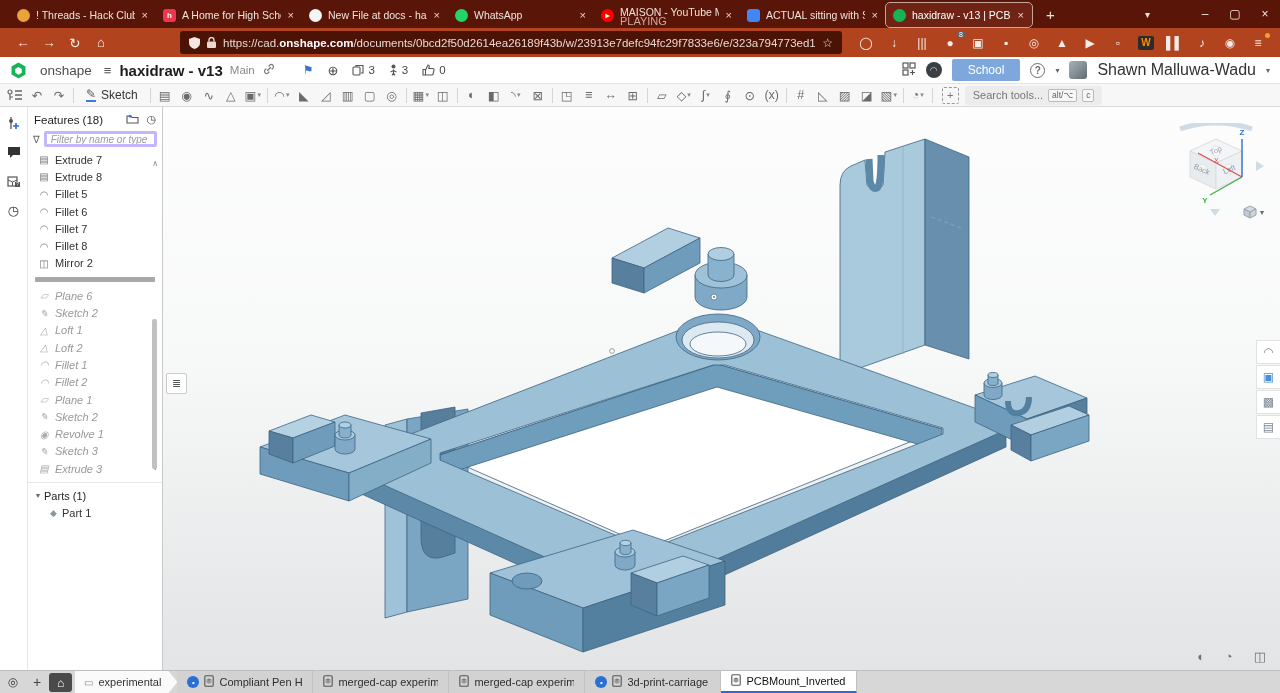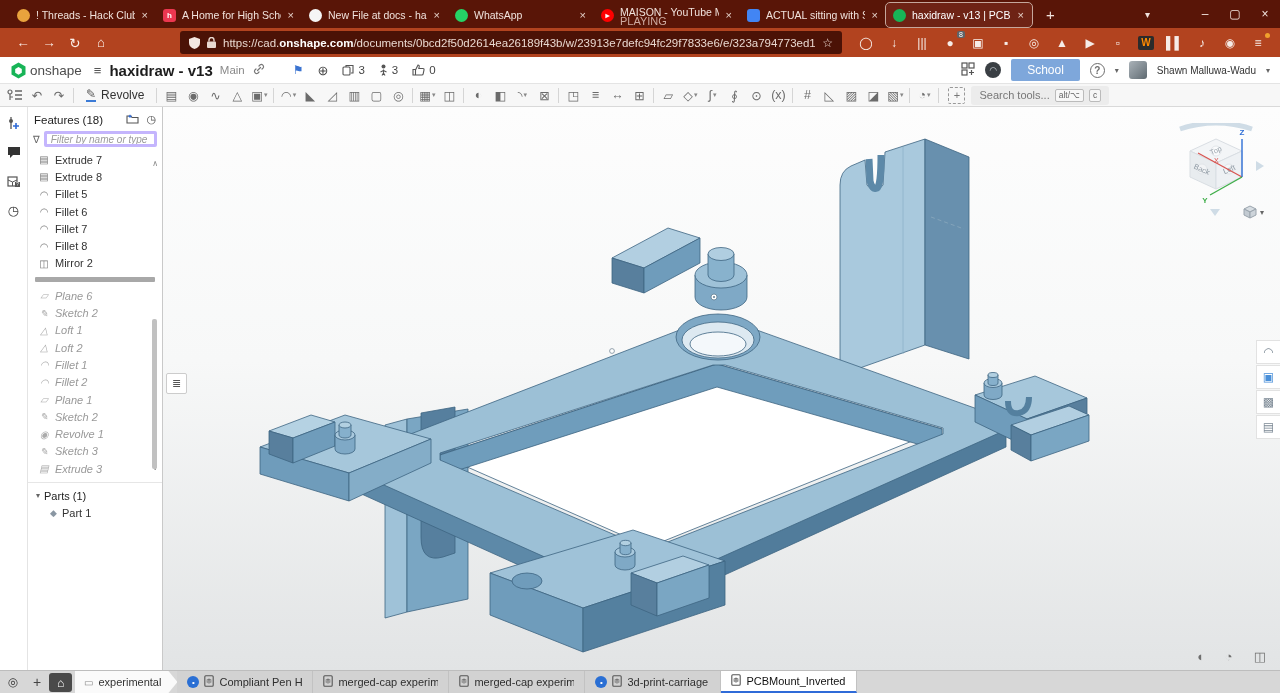--- a/index.html
+++ b/index.html
@@ -42,21 +42,21 @@
     color:#fff; font-size:7px; padding:0px 2px; border-radius:2px; }
   .ext .odot { position:absolute; top:-3px; right:-4px; width:5px; height:5px;
     border-radius:50%; background:#f0a12d; }
   .ext.wapp { background:#2b2b2b; color:#ff8a00; font-weight:bold; font-size:10px;
     border-radius:2px; height:14px; line-height:14px; }
 
   
   .osheader { position:absolute; top:57px; left:0; width:1280px; height:27px;
     background:#fff; border-bottom:1px solid #e4e4e4; display:flex;
     align-items:center; padding:0 10px; }
-  .oslogo { display:flex; align-items:center; gap:3px;justify-content:center; }
+  .oslogo { display:flex; align-items:center; gap:13px;justify-content:center; }
   .oslogo .word { font-size:13.5px; color:#4d4d4d; }
   .hamb { color:#555; font-size:13px; margin:0 8px 0 12px; }
   .doctitle { font-size:15px; font-weight:bold; color:#1c1c1c; }
   .wsname { font-size:11.5px; color:#8a8a8a; margin-left:7px; }
   .linkic { margin-left:8px; color:#777; }
   .hstats { display:flex; align-items:center; gap:14px; margin-left:28px;
     font-size:11.5px; color:#444; }
   .hstat { display:flex; align-items:center; gap:4px; }
   .flagic { color:#3b74d1; font-size:12px; }
   .hright { margin-left:auto; display:flex; align-items:center; gap:10px; }
@@ -64,21 +64,21 @@
   .darkdot { width:16px; height:16px; border-radius:50%; background:#3a3f44;
     color:#cfd6dc; font-size:9px; display:flex; align-items:center; justify-content:center; }
   .sharebtn { background:#7ea7db; color:#fff; font-size:12px; border:none;
     border-radius:2px; padding:4px 16px; }
   .helpc { width:15px; height:15px; border:1.5px solid #6d6d6d; border-radius:50%;
     color:#6d6d6d; font-size:10px; font-weight:bold; display:flex;
     align-items:center; justify-content:center; }
   .caret { color:#666; font-size:8px; }
   .avatar { width:18px; height:18px; border-radius:3px;
     background:linear-gradient(135deg,#aab2b8 0%,#7e888f 60%,#5d686f 100%); }
-  .uname { font-size:10px; color:#333; }
+  .uname { font-size:16px; color:#333; }
 
   
   .ostoolbar { position:absolute; top:84px; left:0; width:1280px; height:23px;
     background:#f7f7f7; border-bottom:1px solid #d9d9d9; display:flex;
     align-items:center; padding:0 4px; }
   .tbi { min-width:22px; height:19px; display:flex; align-items:center;
     justify-content:center; color:#6b6b6b; font-size:12.5px; border-radius:2px; }
   .tbi .dd { font-size:7px; color:#888; margin-left:1px; }
   .tbsep { width:1px; height:15px; background:#d5d5d5; margin:0 3px; flex:0 0 1px; }
   .sketchbtn { display:flex; align-items:center; gap:5px; padding:0 9px;
@@ -321,21 +321,21 @@
         <circle cx="3" cy="4" r="2" fill="none" stroke="#666" stroke-width="1.2"></circle>
         <path d="M3 6 v6 M3 9 h3" stroke="#666" stroke-width="1.2" fill="none"></path>
         <path d="M8 3 h7 M8 7 h7 M8 11 h7" stroke="#666" stroke-width="1.3"></path>
       </svg>
     </span>
   <span class="tbi">↶</span>
   <span class="tbi">↷</span>
   <span class="tbsep"></span>
   <span class="sketchbtn">
     <span class="pencil">✎</span>
-    <span>Revolve</span>
+    <span>Sketch</span>
     </span>
   <span class="tbsep"></span>
   <span style="display:flex;align-items:center;">
       <span class="tbi">▤</span>
       <span class="tbi">◉</span>
       <span class="tbi">∿</span>
       <span class="tbi">△</span>
       <span class="tbi">▣<span class="dd">▾</span></span>
       <span class="tbsep"></span>
       <span class="tbi">◠<span class="dd">▾</span></span>

